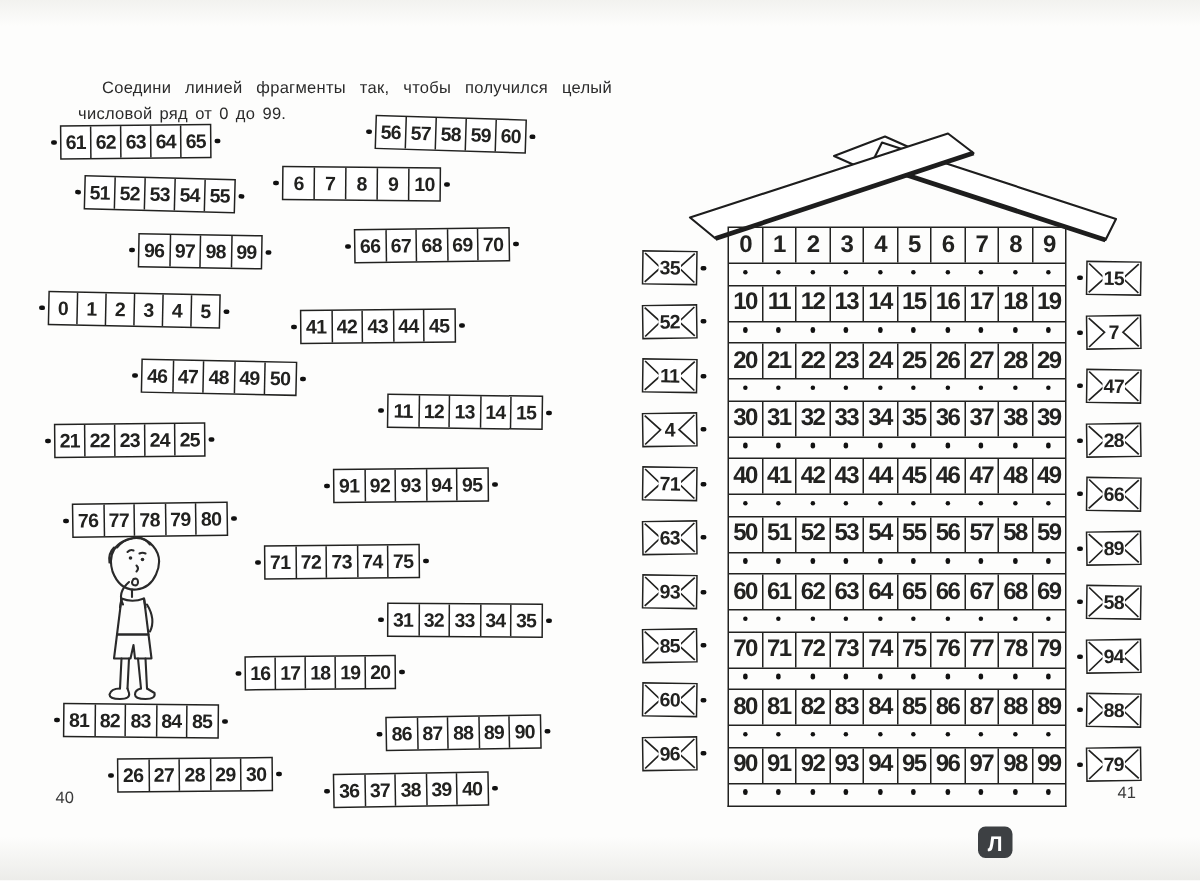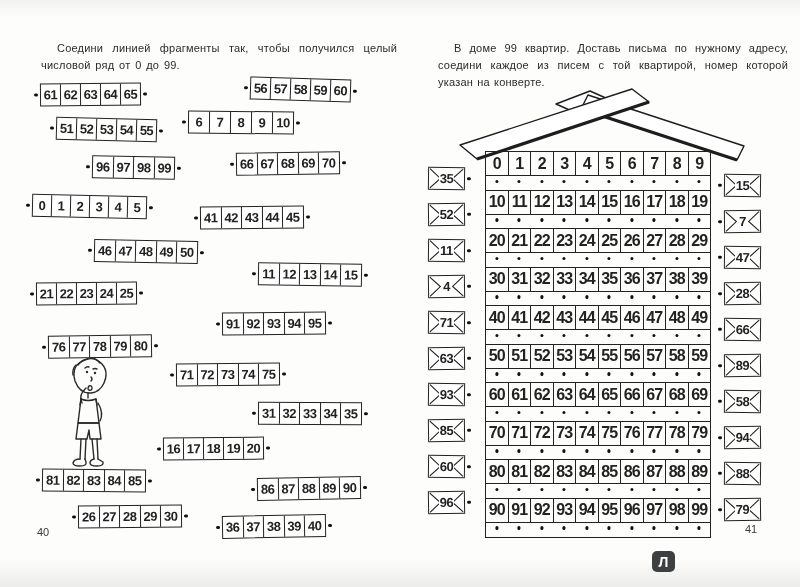--- a/index.html
+++ b/index.html
@@ -3,21 +3,21 @@
 <meta charset="utf-8">
 <style>
   :root{ --ink:#222220; }
   html,body{ margin:0; padding:0; }
   .scan{
     position:relative; width:800px; height:587px; overflow:hidden;
     background:linear-gradient(180deg,#f2f2ef 0%,#fdfdfc 3%,#fdfdfc 95%,#ecece9 100%);
     font-family:"Liberation Sans", sans-serif; color:var(--ink);
   }
   
-  .instr{ position:absolute; margin:5px; font-size:11px; line-height:1.55;
+  .instr{ position:absolute; margin:16px; font-size:11px; line-height:1.55;
     color:#2b2b2b; text-align:justify; text-indent:16px; letter-spacing:.2px; }
   #instr-left{ left:36px; top:35px; width:356px; word-spacing:1.5px; }
   #instr-right{ left:433px; top:35px; width:350px; word-spacing:1px; }
 
   
   .strip{ position:absolute; display:flex; background:#fff;
     border:1.6px solid var(--ink); transform:rotate(var(--rot,0deg)); }
   .cell{ width:var(--cw,19.5px); height:21px; display:flex; align-items:center;
     justify-content:center; font-weight:700; font-size:13px; letter-spacing:-.5px;
     border-right:1.3px solid var(--ink); }
@@ -236,21 +236,20 @@
       <path d="M38,48 Q44,58 40,66"></path>
       <path d="M18,68 L39,68 L41,84 L30,84 L29,75 L27,84 L16,84 Z"></path>
       <path d="M21,84 L20,104 M26,84 L25,104 M32,84 L34,104 M37,84 L38,104"></path>
       <path d="M20,104 Q14,104 13,108 Q13,111 20,111 Q27,111 26,107 L25,104"></path>
       <path d="M34,104 Q30,105 30,108 Q30,111 37,111 Q44,111 43,107 L38,104"></path>
     </g>
   </svg>
 
   <div class="pagenum" id="pn-left">40</div>
 
-  <p class="instr" id="instr-right">В доме 99 квартир. Доставь письма по нужному адресу, соедини каждое из писем с той квартирой, номер которой указан на конверте.</p>
 
   <svg id="roof" width="322" height="84" viewBox="0 0 322 84">
     <g fill="#fff" stroke="#1d1d1d" stroke-width="1.4" stroke-linejoin="round">
       <polygon points="118,21 152,8 170,16 136,29"></polygon>
       <polygon points="150,12 306,63 299,77 143,26"></polygon>
       <line x1="143" y1="26" x2="299" y2="77" stroke-width="3.2"></line>
       <polygon points="22,62 194,6 211,19 39,76"></polygon>
       <line x1="39" y1="76" x2="211" y2="19" stroke-width="3.2"></line>
     </g>
   </svg>

